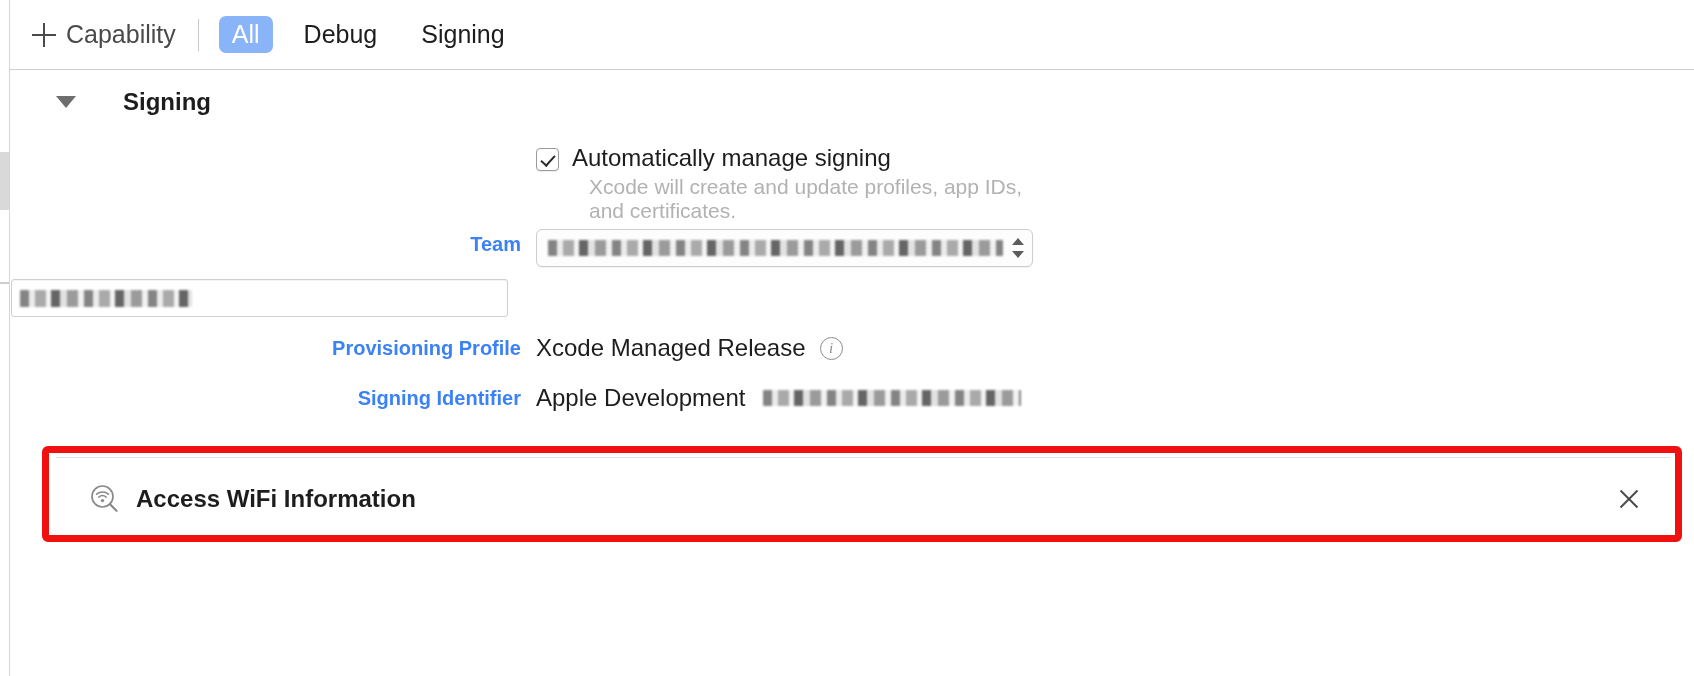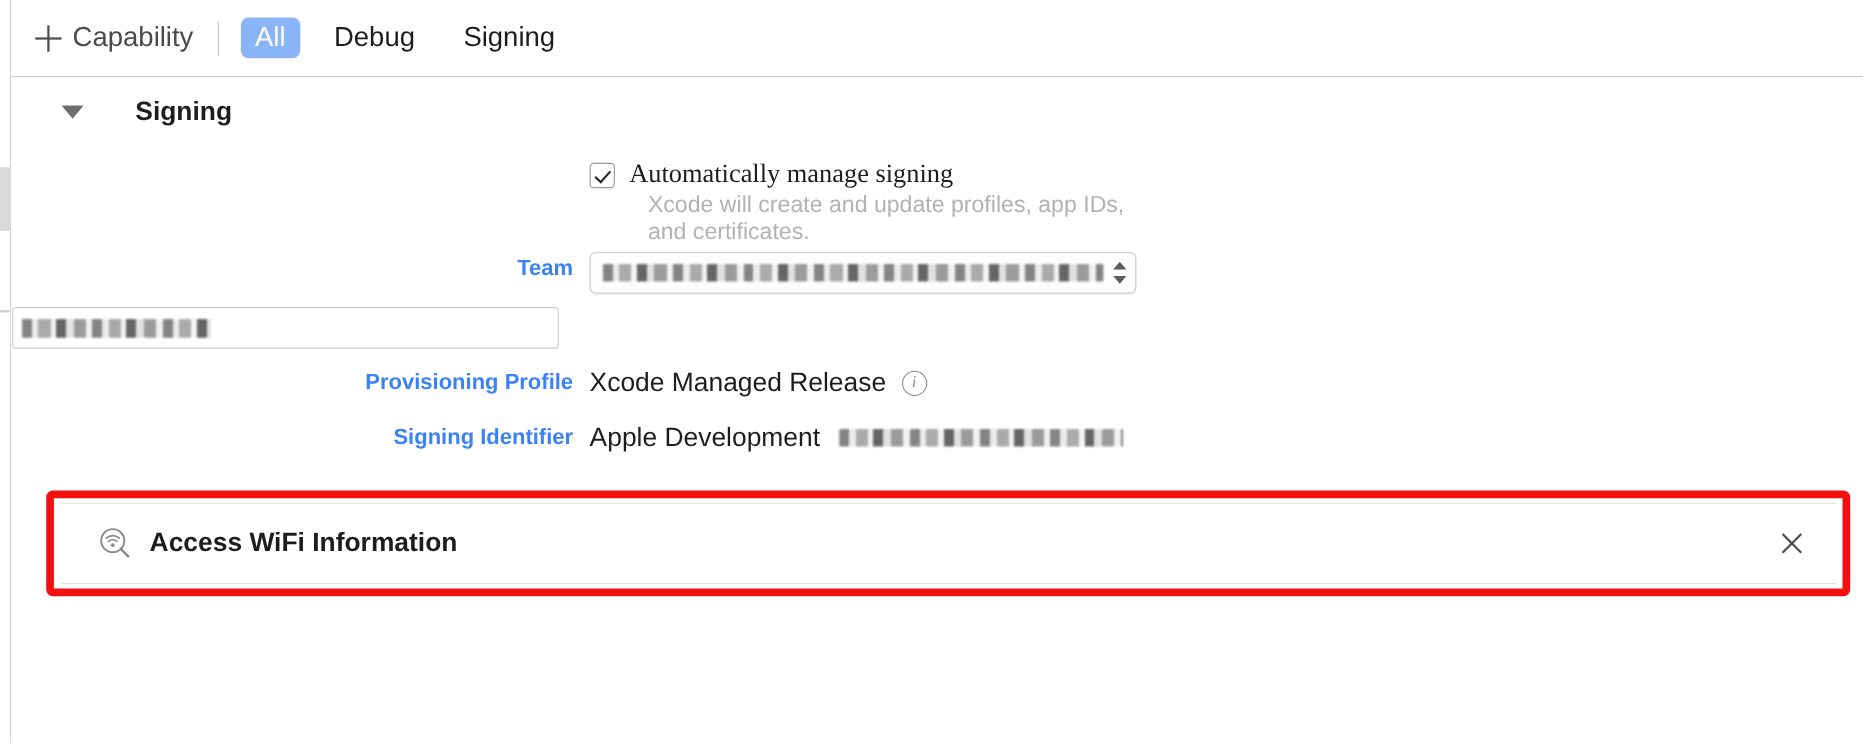--- a/index.html
+++ b/index.html
@@ -267,21 +267,21 @@
     position: absolute;
     left: 31px; top: 375px;
     width: 1640px; height: 96px;
     border: 7px solid #f01010;
     border-radius: 6px;
     pointer-events: none;
   }
   .cap-card {
     position: absolute;
     left: 45px; top: 386px;
-    width: 1614px; height: 74px;
+    width: 1614px; height: 84px;
     background: #ffffff;
     border-top: 1px solid #e0e0e0;
     border-bottom: 1px solid #e0e0e0;
     display: flex;
     align-items: center;
     padding: 0 28px 0 32px;
   }
   .wifi-icon {
     position: relative;
     width: 32px; height: 32px;
@@ -334,21 +334,21 @@
 
     <div class="section-head">
       <span class="disclosure"></span>
       <span class="section-title">Signing</span>
     </div>
 
     <div class="form">
 
       <div class="row cb-row">
         <div class="row-label"></div>
-        <div class="row-field" style="display:flex;align-items:flex-start;font-family:Liberation Serif, serif;">
+        <div class="row-field" style="display:flex;align-items:flex-start;">
           <span class="checkbox"></span>
           <span class="cb-label">Automatically manage signing</span>
         </div>
       </div>
       <div class="cb-help">Xcode will create and update profiles, app IDs, and certificates.</div>
 
       <div class="row team-row">
         <div class="row-label">Team</div>
         <div class="row-field">
           <div class="popup">

